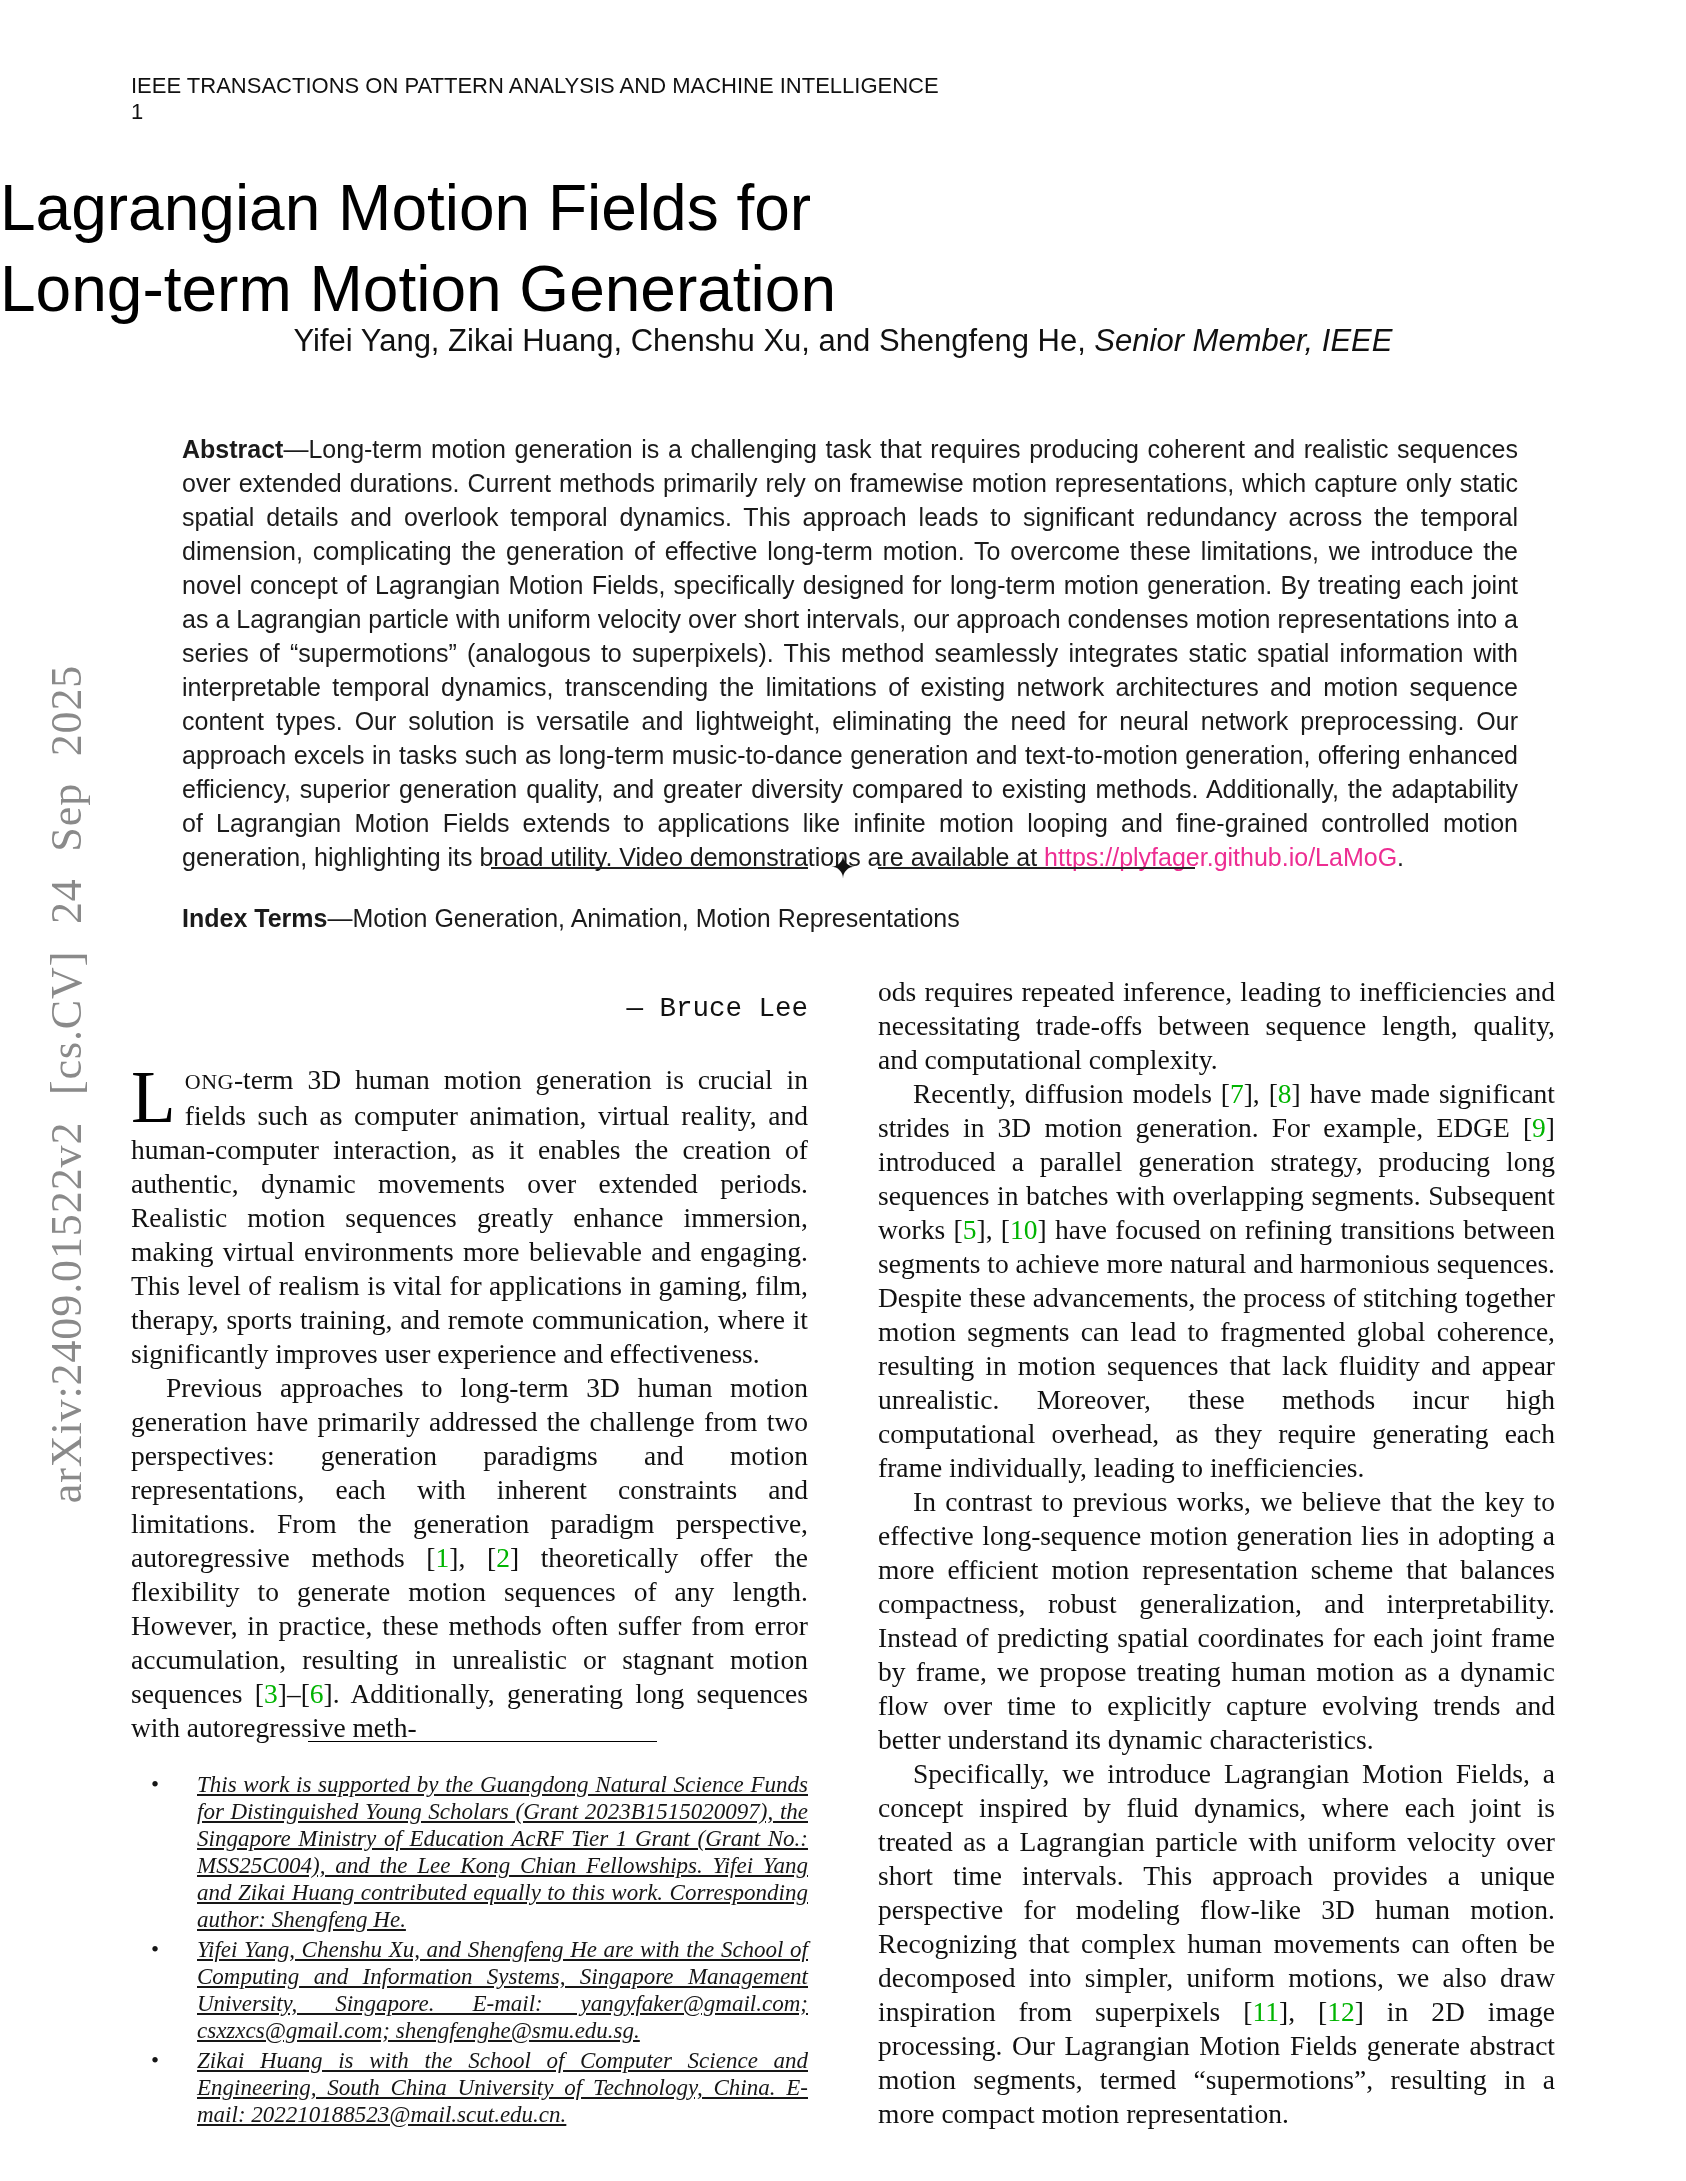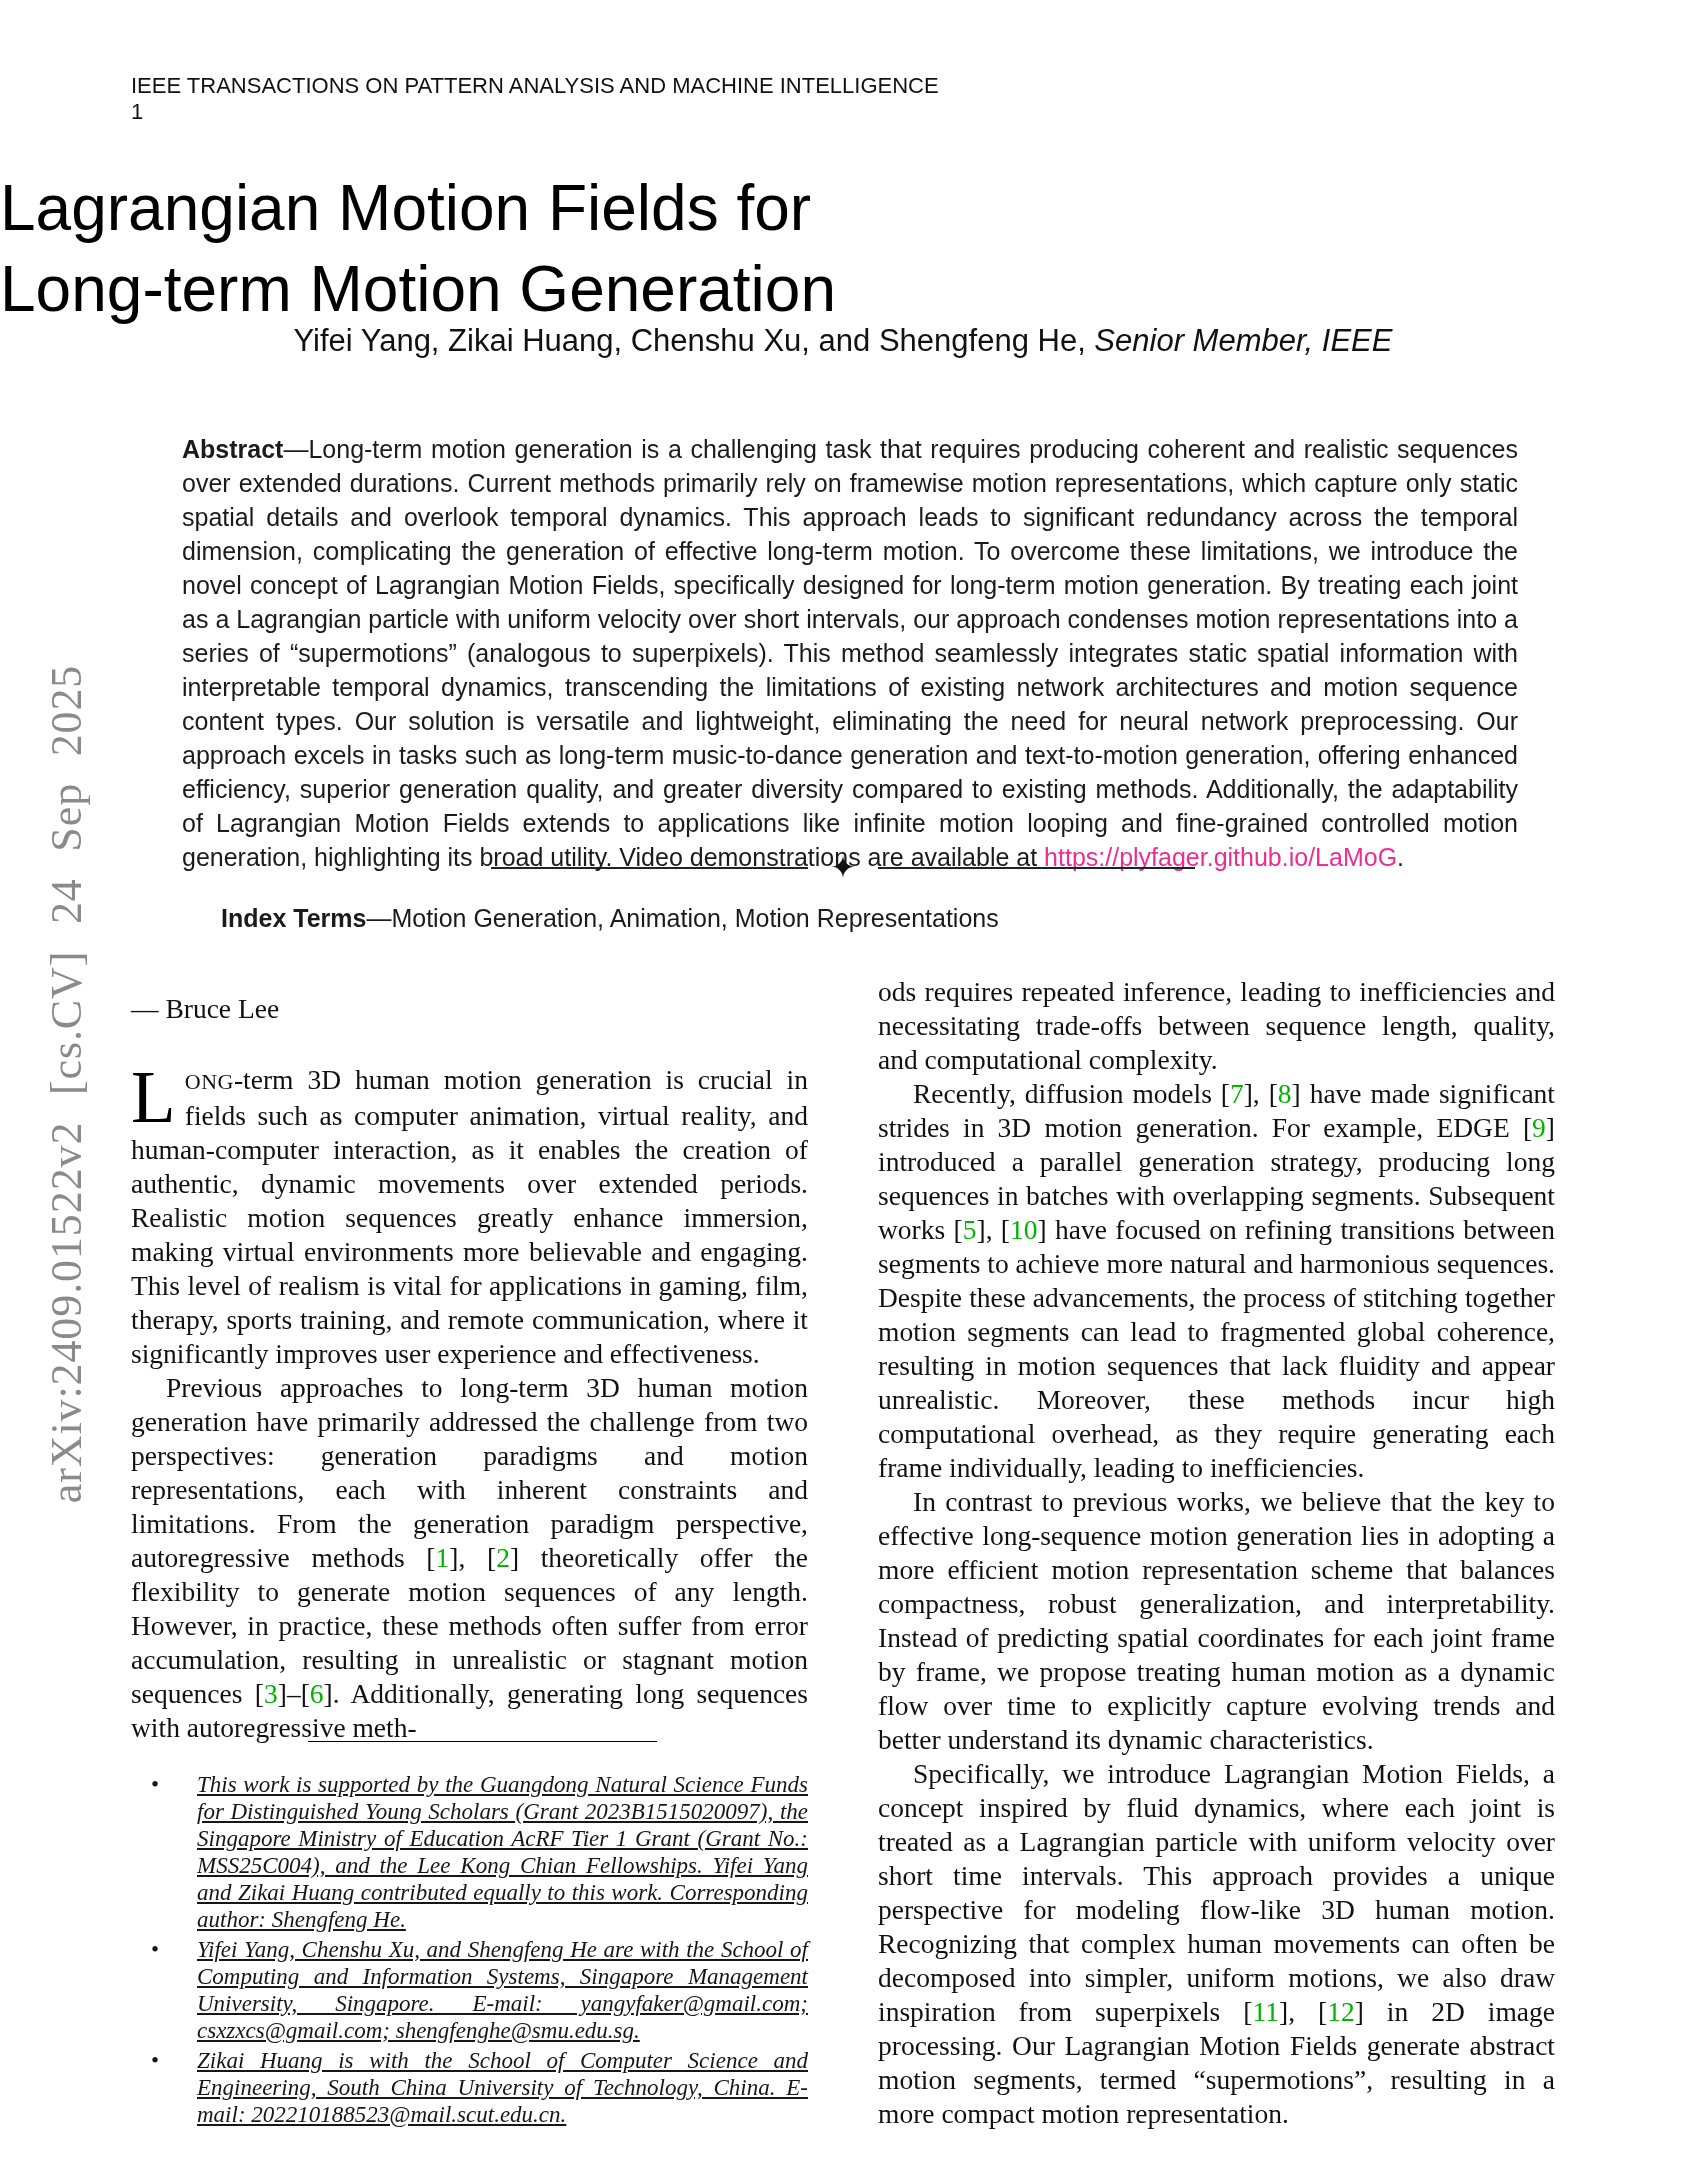--- a/index.html
+++ b/index.html
@@ -14,21 +14,21 @@
   .title{position:absolute;top:125px;left:0;width:100%;text-align:left;
          font:400 64px/81px "Liberation Sans",sans-serif;color:#000;}
   .authors{position:absolute;top:323px;left:0;width:100%;text-align:center;
            font:31px "Liberation Sans",sans-serif;color:#111;}
   .authors .membership{font-style:italic;margin-top:28px;}
 
   
   .abstract-block{position:absolute;top:432px;left:182px;width:1336px;
                   font:25px/34px "Liberation Sans",sans-serif;text-align:justify;color:#1b1b1b;}
   .abstract-block p{margin:0;}
-  .abstract-block .index{margin-top:27px;margin-left:39px;}
+  .abstract-block .index{margin-top:27px;}
   .cite{color:#00b400;}
   .url-link{color:#ed2d92;text-decoration:none;cursor:pointer;}
 
   
   .separator{position:absolute;top:852px;left:0;width:100%;display:flex;align-items:center;
              justify-content:center;gap:22px;}
   .sep-line{width:317px;border-top:2.8px solid #222;height:0;}
   .sep-diamond{font-size:31px;line-height:31px;color:#111;}
 
   
@@ -38,21 +38,21 @@
   .col-right{left:878px;}
   .col p{margin:0;}
   .col p.indent{text-indent:35px;}
 
   .section-heading{margin:0 0 37px 0;font:700 31px/37px "Liberation Sans",sans-serif;color:#000;
                    text-align:left;}
   .section-heading .sec-num{display:inline-block;margin-right:42px;}
   .section-heading .sec-word{font-variant:small-caps;letter-spacing:0.5px;}
 
   .quote{margin:13px 0 11px 77px;font-style:italic;text-align:left;}
-  .quote-attrib{text-align:left;margin:16.5px 0 37px 0;}
+  .quote-attrib{text-align:right;margin:16.5px 0 37px 0;font-family:Liberation Mono, monospace;}
 
   .dropcap{float:left;font-size:73px;line-height:55px;padding:7.3px 9.2px 0 0;color:#000;}
   .sc-small{font-size:0.8em;letter-spacing:0.5px;}
 
   
   .footnotes{position:absolute;left:131px;top:1741px;width:677px;
              font:italic 23px/27px "Liberation Serif",serif;text-align:justify;color:#161616;}
   .fn-rule{width:349px;margin-left:177px;border-top:1.8px solid #000;height:0;margin-bottom:29px;}
   .fn-item{position:relative;padding-left:66px;margin-bottom:2.8px;text-decoration:underline;}
   .fn-item::before{content:"\2022";position:absolute;left:20px;top:0;font-style:normal;}

